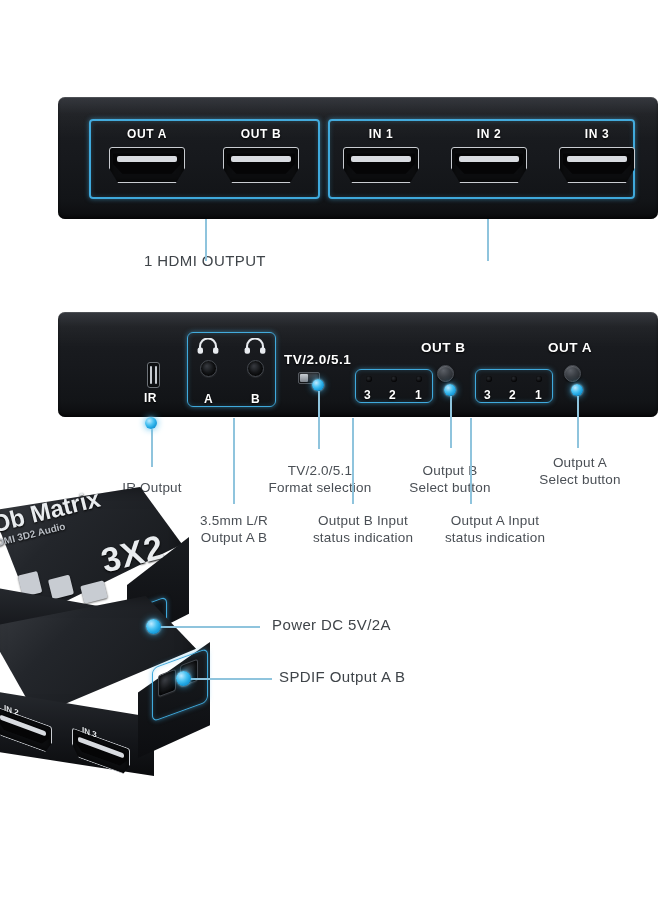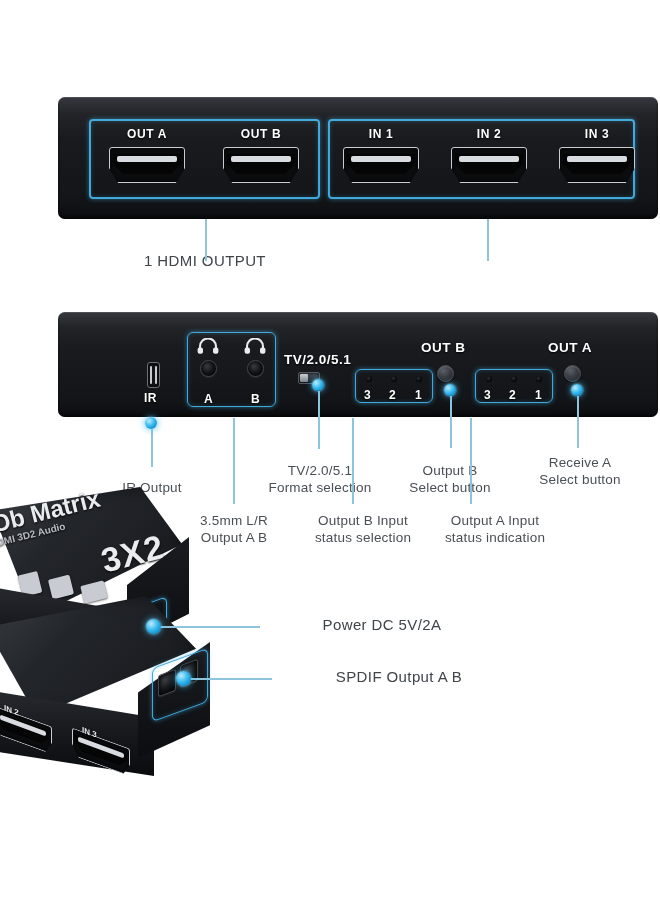--- a/index.html
+++ b/index.html
@@ -68,21 +68,21 @@
 
   
   .vline{ position:absolute; width:1.6px; background:#8fc4dd; z-index:4; }
   .hline{ position:absolute; height:1.6px; background:#8fc4dd; z-index:4; }
 
   
   .cap{
     position:absolute; color:#4a4f55; font-size:13.5px;
     letter-spacing:.2px; line-height:1.25; white-space:pre-line;
   }
-  .cap.big{ font-size:15px; color:#3f4449; letter-spacing:.4px;text-align:center; }
+  .cap.big{ font-size:15px; color:#3f4449; letter-spacing:.4px; }
   .cap.c{ text-align:center; }
 
   
   .flabel{ position:absolute; color:#fff; font-weight:bold; font-size:10px;
            text-shadow:0 1px 2px #000; letter-spacing:.4px; }
   .flabel.sz12{ font-size:12px; }
   .flabel.sz13{ font-size:13.5px; letter-spacing:.5px; }
 
   
   .jack{ position:absolute; border-radius:50%;
@@ -245,31 +245,31 @@
   <div class="vline" style="left:151px; top:429px; height:38px;"></div>
   <div class="vline" style="left:318px; top:391px; height:58px;"></div>
   <div class="vline" style="left:450px; top:396px; height:52px;"></div>
   <div class="vline" style="left:577px; top:396px; height:52px;"></div>
 
   <div class="cap c" style="left:104px; top:480px; width:96px;">IR Output</div>
   <div class="cap c" style="left:258px; top:463px; width:124px;">TV/2.0/5.1
 Format selection</div>
   <div class="cap c" style="left:392px; top:463px; width:116px;">Output B
 Select button</div>
-  <div class="cap c" style="left:522px; top:455px; width:116px;">Receive A
+  <div class="cap c" style="left:522px; top:455px; width:116px;">Output A
 Select button</div>
 
   <div class="vline" style="left:233px; top:418px; height:86px;"></div>
   <div class="vline" style="left:352px; top:418px; height:86px;"></div>
   <div class="vline" style="left:470px; top:418px; height:86px;"></div>
 
   <div class="cap c" style="left:178px; top:513px; width:112px;">3.5mm L/R
 Output A B</div>
   <div class="cap c" style="left:296px; top:513px; width:134px;">Output B Input
-status selection</div>
+status indication</div>
   <div class="cap c" style="left:428px; top:513px; width:134px;">Output A Input
 status indication</div>
 
   <div class="dev" style="left:-8px; top:487px; width:210px; height:200px;">
 
     <div class="devtop" style="left:0; top:0; width:190px; height:130px;
                 clip-path: polygon(0% 18%, 78% 0%, 100% 44%, 22% 100%);"></div>
 
     <div class="brand" style="left:0px; top:24px; font-size:24px; transform:rotate(-14deg); transform-origin:left center;">Ob Matrix</div>
     <div class="brand" style="left:110px; top:55px; font-size:34px; letter-spacing:1px; transform:rotate(-14deg); transform-origin:left center;">3X2</div>

